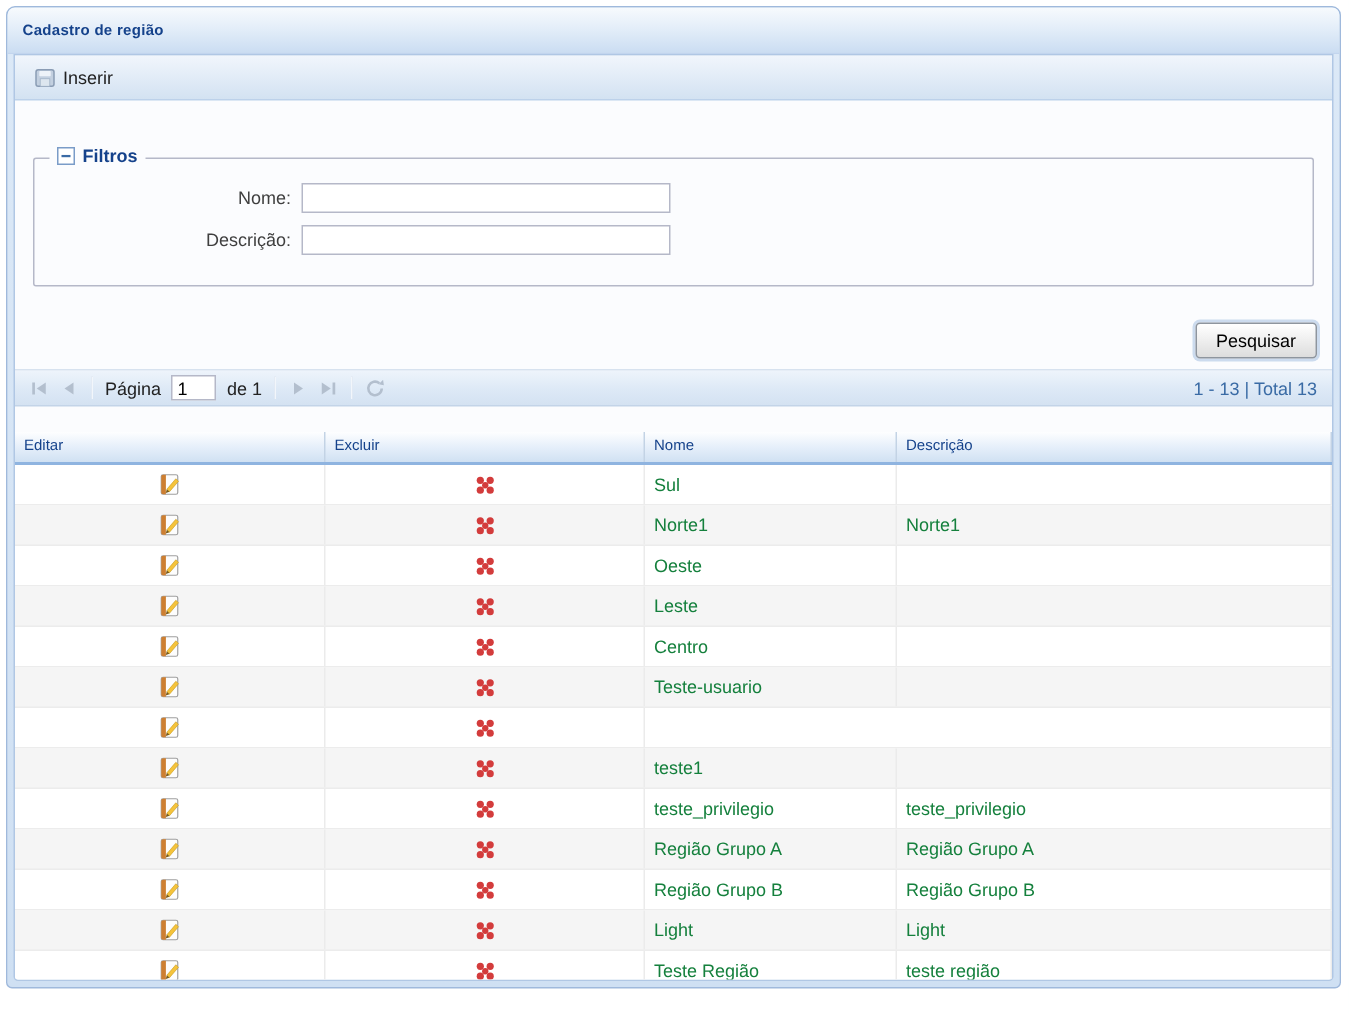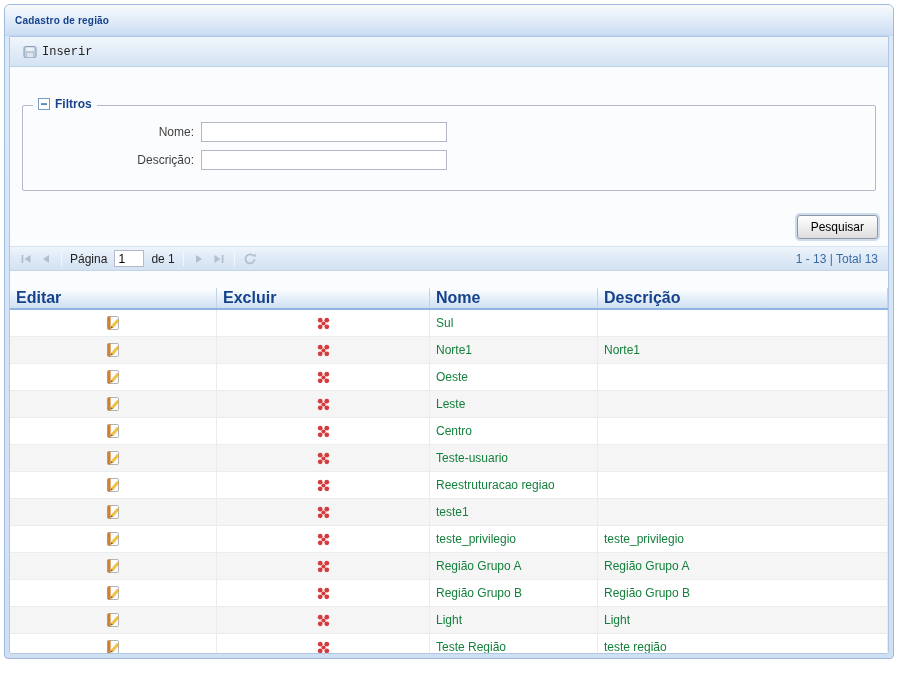--- a/index.html
+++ b/index.html
@@ -22,21 +22,21 @@
     flex:1; margin:0 4px 4px; background:#fbfcfe; border:1px solid #b0c7e4;
     border-radius:0 0 3px 3px; display:flex; flex-direction:column; overflow:hidden;
   }
   .toolbar {
     height:30px; flex:0 0 30px; display:flex; align-items:center; padding:0 5px;
     background:linear-gradient(180deg,#f1f6fc 0%,#dfeaf6 60%,#d3e2f2 100%);
     border-bottom:1px solid #bcd1ea;
   }
   .tb-btn {
     display:flex; align-items:center; gap:5px; padding:3px 7px; border:1px solid transparent;
-    border-radius:3px; font-size:12px; color:#222; cursor:pointer;font-family:Liberation Mono, monospace;
+    border-radius:3px; font-size:12px; color:#222; cursor:pointer;
   }
   .icon { display:inline-flex; align-items:center; justify-content:center; }
 
   .body { flex:1; display:flex; flex-direction:column; padding-top:38px; }
 
   .fieldset {
     position:relative; margin:0 12px; height:86px; border:1px solid #b5b8c8; border-radius:2px;
     padding-top:16px;
   }
   .legend {
@@ -66,21 +66,21 @@
   .pg-input { width:30px; height:17px; border:1px solid #b5b8c8; font-size:12px; padding:1px 3px; margin:0 4px; font-family:"Liberation Sans",sans-serif; }
   .pg-summary { margin-left:auto; color:#3a6ba5; font-size:12px; padding-right:4px; }
 
   .grid-gap { height:17px; flex:0 0 17px; }
 
   .grid { flex:1; display:flex; flex-direction:column; overflow:hidden; }
   .grid-header {
     display:flex; height:22px; flex:0 0 22px;
     background:linear-gradient(180deg,#fdfeff 0%,#e6effa 50%,#d0e1f3 100%);
     border-bottom:2px solid #8fb4e0;
-    font-size:16px; font-weight:bold; color:#15428b;
+    font-size:10px; font-weight:normal; color:#15428b;
   }
   .hcell { line-height:20px; padding-left:6px; border-right:1px solid #c3d3e5; }
   .c1 { width:207px; flex:0 0 207px; }
   .c2 { width:213px; flex:0 0 213px; }
   .c3 { width:168px; flex:0 0 168px; }
   .c4 { flex:1; }
 
   .grid-row { display:flex; height:27px; flex:0 0 27px; border-bottom:1px solid #ececec; background:#ffffff; }
   .grid-row:nth-child(even) { background:#f5f5f5; }
   .cell { display:flex; align-items:center; font-size:12px; color:#15803d; padding-left:6px; border-right:1px solid #ebebeb; overflow:hidden; white-space:nowrap; }
@@ -356,21 +356,20 @@
       <span class="icon-btn">
         <svg width="13" height="13" viewBox="0 0 13 13" fill="#d33c3c">
           <circle cx="3.2" cy="3.2" r="2.4"></circle>
                     <circle cx="9.8" cy="3.2" r="2.4"></circle>
           <circle cx="3.2" cy="9.8" r="2.4"></circle>
                     <circle cx="9.8" cy="9.8" r="2.4"></circle>
           <circle cx="6.5" cy="6.5" r="2.1"></circle>
         </svg>
       </span>
     </div>
-    <div class="cell c3">Reestruturacao regiao</div>
     <div class="cell c4"></div>
   </div>
 
   <div class="grid-row">
     <div class="cell cell-icon c1">
       <span class="icon-btn">
         <svg width="16" height="16" viewBox="0 0 16 16">
           <rect x="2.5" y="1.5" width="11" height="13" rx="1.2" fill="#fdfdfd" stroke="#a0a0a0" stroke-width="0.8"></rect>
           <path d="M2.5 2.7a1.2 1.2 0 0 1 1.2-1.2h1.9v13H3.7a1.2 1.2 0 0 1-1.2-1.2z" fill="#cd7f32"></path>
           <path d="M6.2 11.2L12.2 4.2 14 5.8 8 12.8z" fill="#f5c33b" stroke="#c79a1f" stroke-width="0.4"></path>

